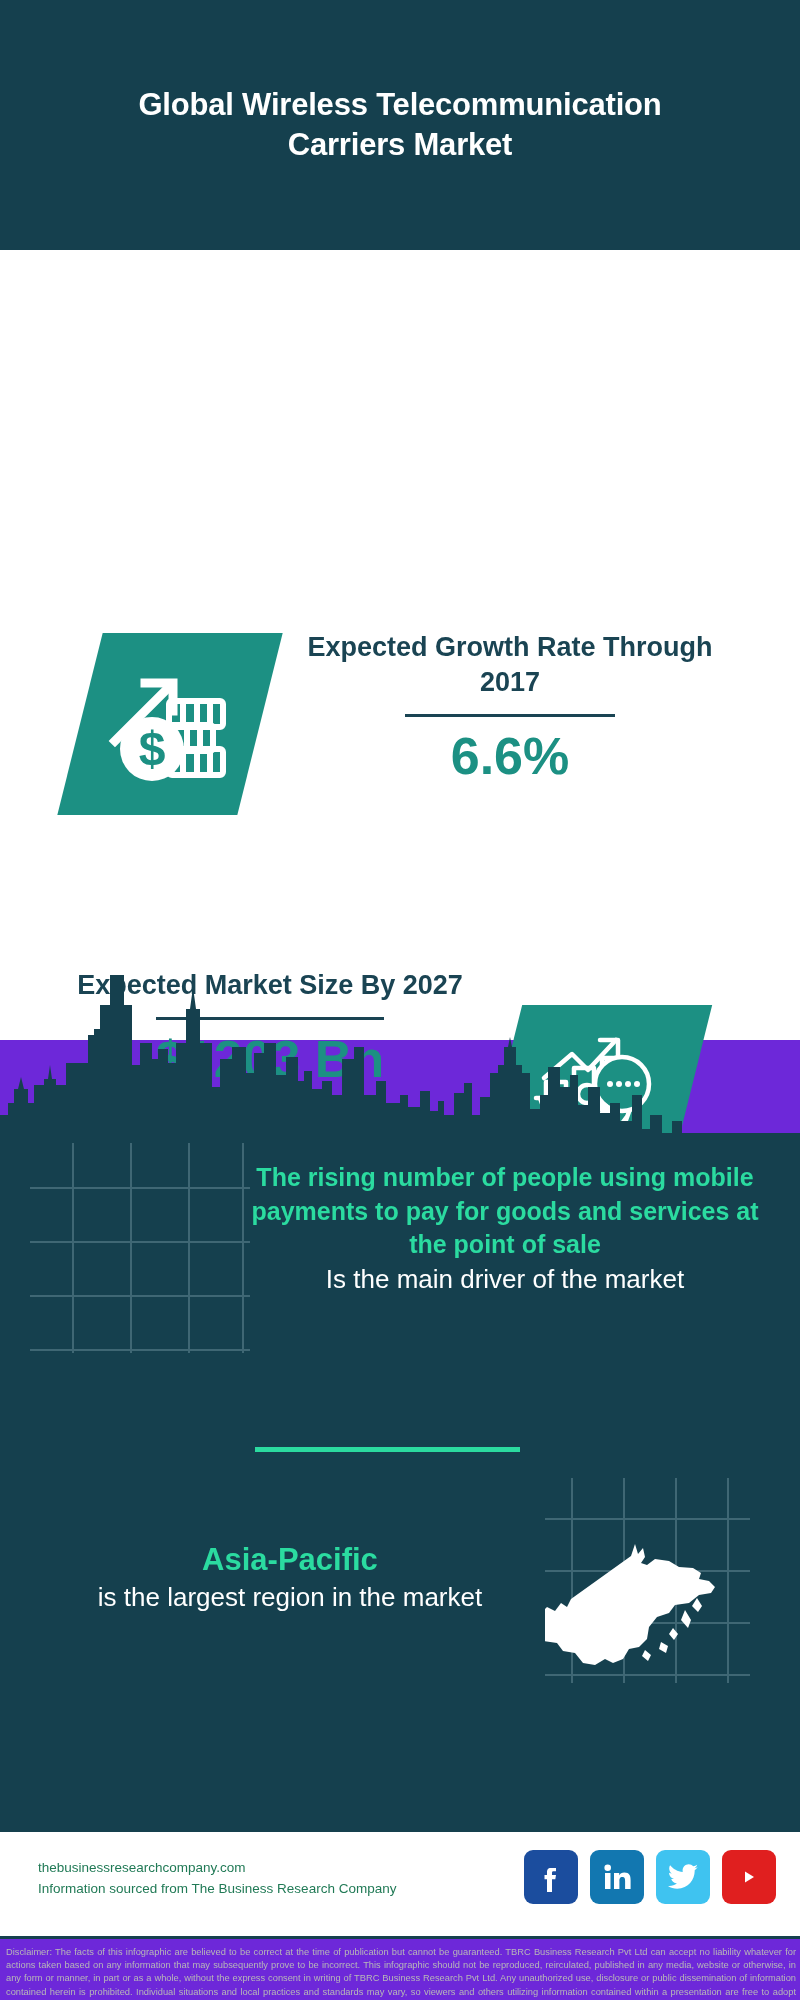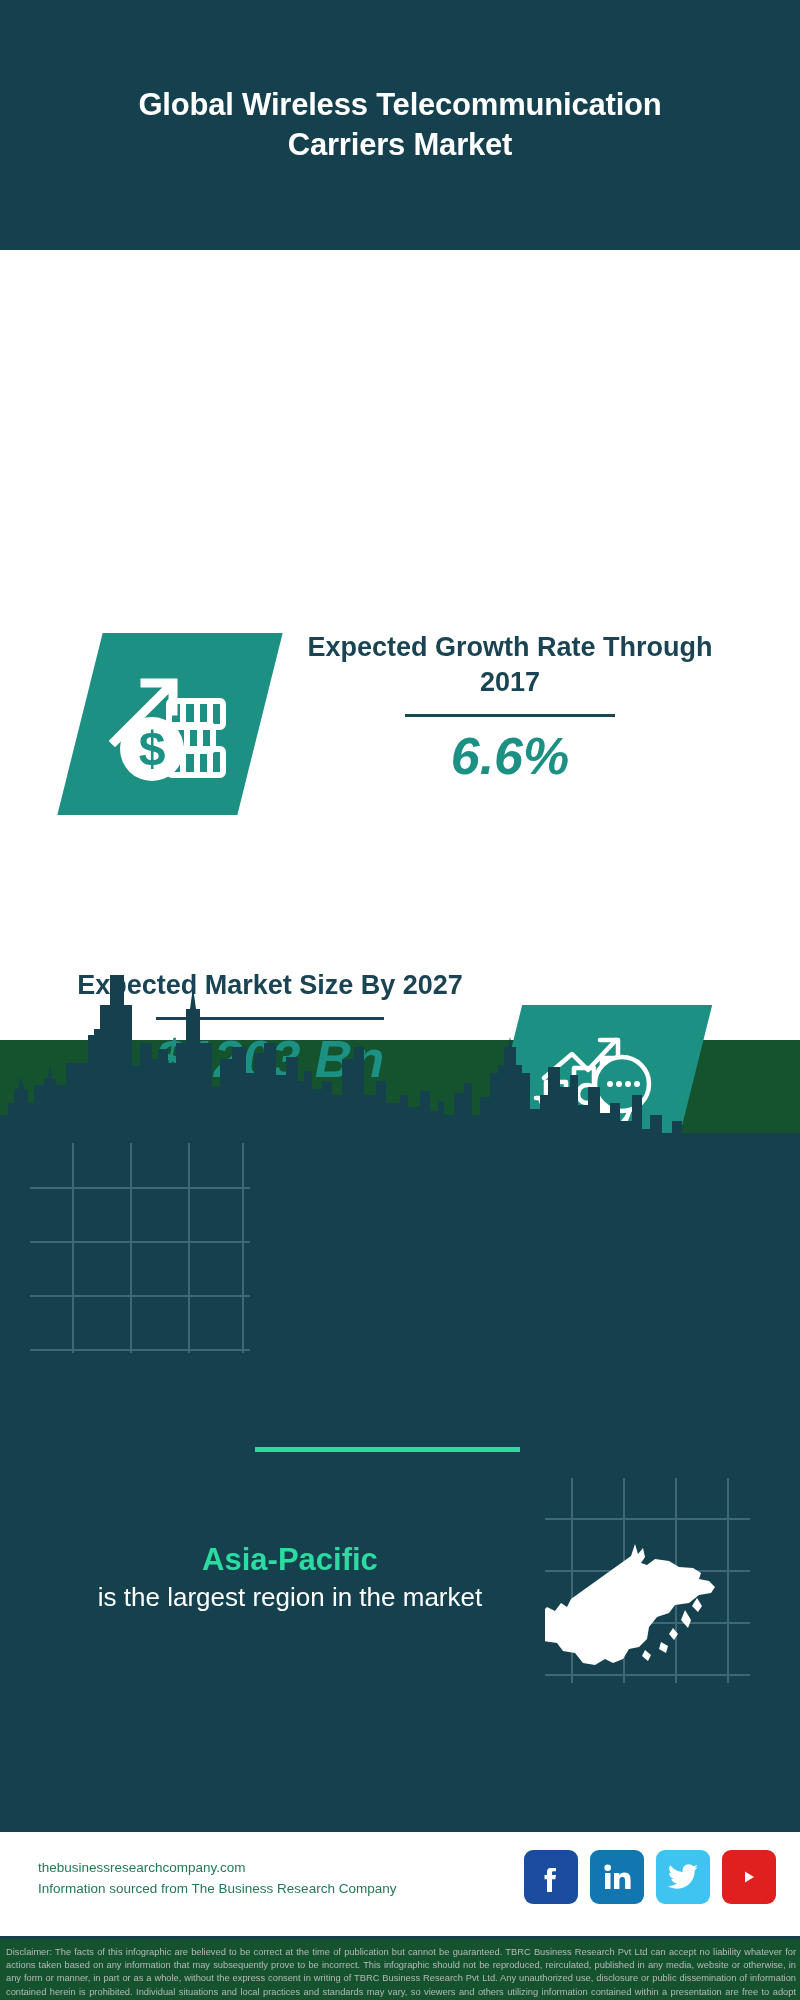--- a/index.html
+++ b/index.html
@@ -13,21 +13,21 @@
     position: relative;
     font-family: "Liberation Sans", sans-serif;
     overflow: hidden;
   }
 
   .page {
     position: absolute;
     inset: 0;
     width: 800px;
     height: 2000px;
-    background: #14532d;
+    background: #6d28d9;
   }
 
   
   .header {
     position: absolute;
     left: 0; top: 0;
     width: 800px; height: 250px;
     background: #15404e;
     display: flex;
     align-items: center;
@@ -86,21 +86,20 @@
   .kpi-rule {
     height: 3px;
     background: #1a4453;
     margin: 14px auto 10px auto;
   }
   .kpi-value {
     color: #1c9083;
     font-size: 52px;
     font-weight: bold;
     line-height: 1.15;
-    font-style: italic;
   }
 
   
   .block2-text {
     position: absolute;
     left: 70px; top: 718px;
     width: 400px;
     text-align: center;
   }
   .block2-icon {
@@ -323,20 +322,24 @@
       <div class="gl" style="left:0;   top:98px;  width:220px; height:2px;"></div>
       <div class="gl" style="left:0;   top:152px; width:220px; height:2px;"></div>
       <div class="gl" style="left:0;   top:206px; width:220px; height:2px;"></div>
       <div class="gl" style="left:42px;  top:0; width:2px; height:210px;"></div>
       <div class="gl" style="left:100px; top:0; width:2px; height:210px;"></div>
       <div class="gl" style="left:158px; top:0; width:2px; height:210px;"></div>
       <div class="gl" style="left:212px; top:0; width:2px; height:210px;"></div>
     </div>
 
 
+    <div class="driver-text">
+      <div class="accent-text">The rising number of people using mobile payments to pay for goods and services at the point of sale</div>
+      <div class="plain-text">Is the main driver of the market</div>
+    </div>
 
     <div class="mid-divider"></div>
 
     <div class="region-text">
       <div class="region-accent">Asia-Pacific</div>
       <div class="plain-text">is the largest region in the market</div>
     </div>
 
     <div class="map-wrap">
       <div class="grid-patch" style="left:0; top:0; width:205px; height:205px;">

